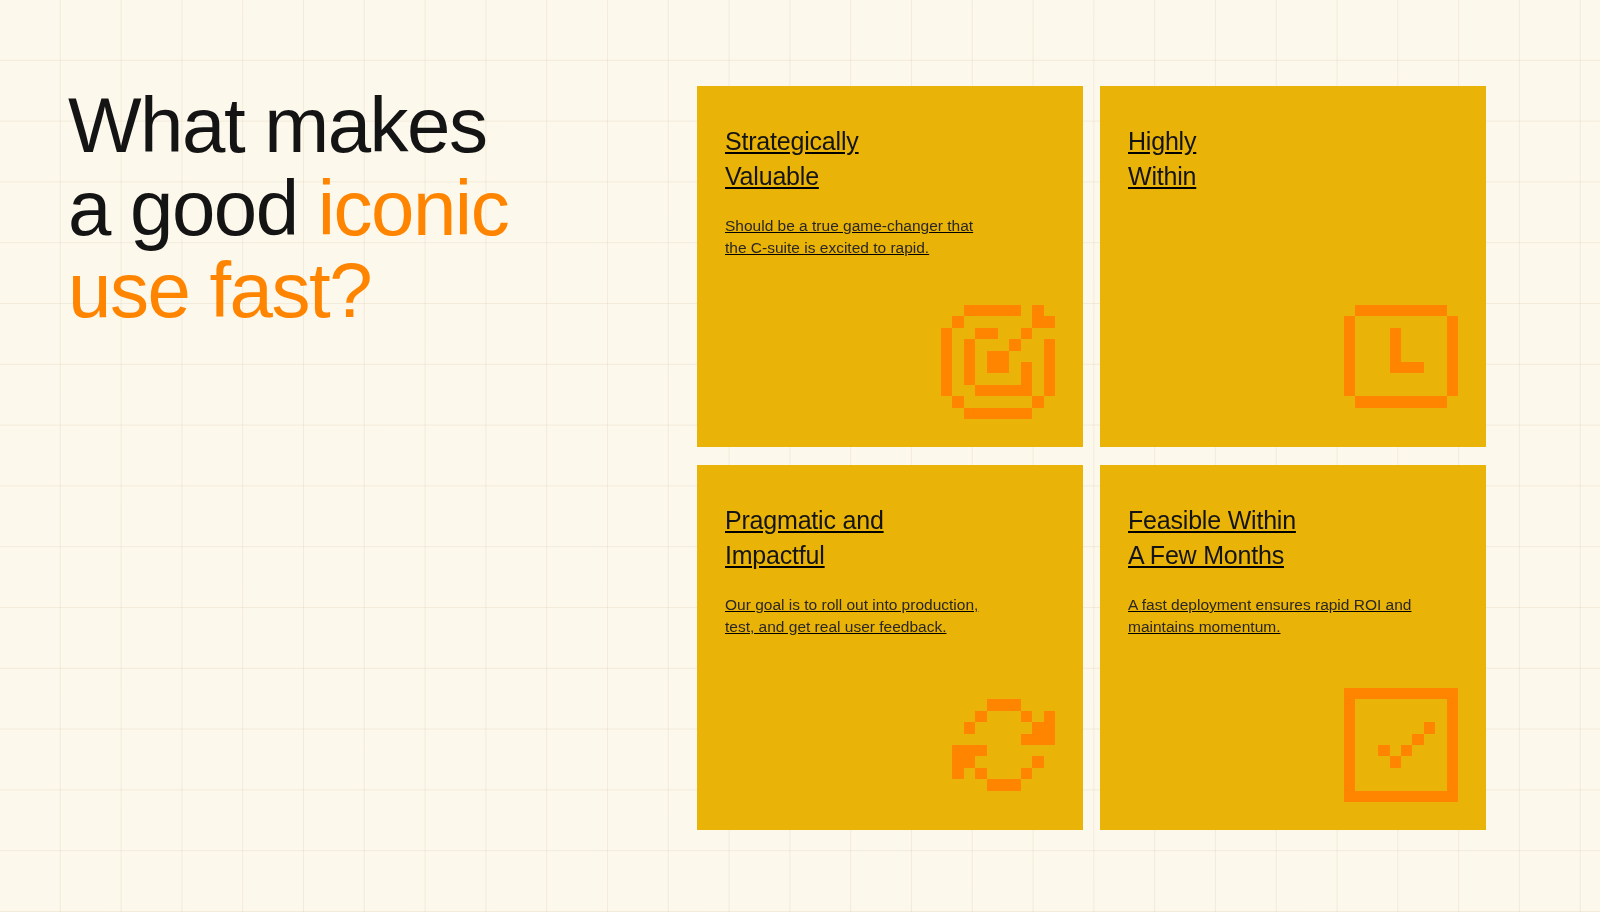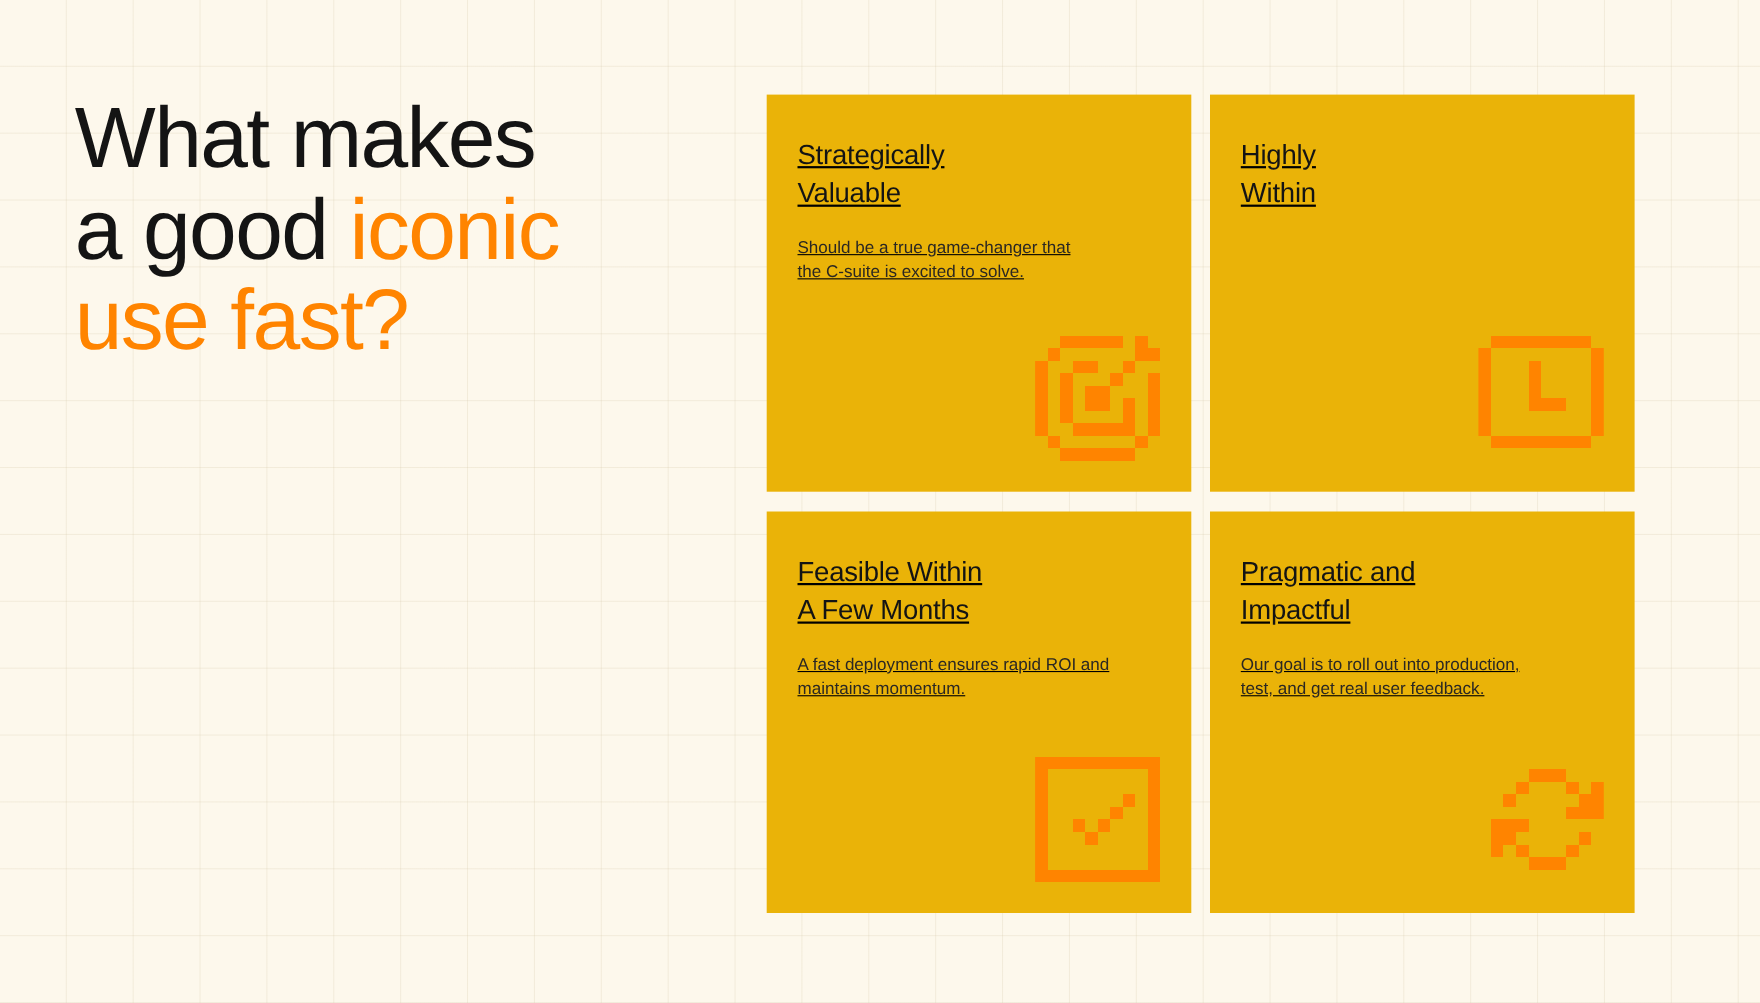--- a/index.html
+++ b/index.html
@@ -82,21 +82,21 @@
   <span class="ln"><span>a good </span><span class="accent">iconic</span></span>
   <span class="ln accent">use fast?</span>
 </div>
 
 <div class="grid">
 
   <div class="card">
     <div class="card-title">Strategically
 Valuable</div>
     <div class="card-desc">Should be a true game-changer that
-the C-suite is excited to solve.</div>
+the C-suite is excited to rapid.</div>
     <div class="icon-wrap">
       <svg viewBox="0 0 10 10" shape-rendering="crispEdges" aria-hidden="true">
         <g fill="#ff8400">
           <rect x="2" y="0" width="5" height="1"></rect>
           <rect x="8" y="0" width="1" height="1"></rect>
           <rect x="1" y="1" width="1" height="1"></rect>
           <rect x="8" y="1" width="2" height="1"></rect>
           <rect x="0" y="2" width="1" height="1"></rect>
           <rect x="3" y="2" width="2" height="1"></rect>
           <rect x="7" y="2" width="1" height="1"></rect>
@@ -139,42 +139,20 @@
           <rect x="9" y="1" width="1" height="7"></rect>
           <rect x="1" y="8" width="8" height="1"></rect>
           <rect x="4" y="2" width="1" height="4"></rect>
           <rect x="4" y="5" width="3" height="1"></rect>
         </g>
       </svg>
     </div>
   </div>
 
   <div class="card">
-    <div class="card-title">Feasible Within
-A Few Months</div>
-    <div class="card-desc">A fast deployment ensures rapid ROI and
-maintains momentum.</div>
-    <div class="icon-wrap">
-      <svg viewBox="0 0 10 10" shape-rendering="crispEdges" aria-hidden="true">
-        <g fill="#ff8400">
-          <rect x="0" y="0" width="10" height="1"></rect>
-          <rect x="0" y="9" width="10" height="1"></rect>
-          <rect x="0" y="1" width="1" height="8"></rect>
-          <rect x="9" y="1" width="1" height="8"></rect>
-          <rect x="7" y="3" width="1" height="1"></rect>
-          <rect x="6" y="4" width="1" height="1"></rect>
-          <rect x="3" y="5" width="1" height="1"></rect>
-          <rect x="5" y="5" width="1" height="1"></rect>
-          <rect x="4" y="6" width="1" height="1"></rect>
-        </g>
-      </svg>
-    </div>
-  </div>
-
-  <div class="card">
     <div class="card-title">Pragmatic and
 Impactful</div>
     <div class="card-desc">Our goal is to roll out into production,
 test, and get real user feedback.</div>
     <div class="icon-wrap">
       <svg viewBox="0 0 10 10" shape-rendering="crispEdges" aria-hidden="true">
         <g fill="#ff8400">
           <rect x="4" y="1" width="3" height="1"></rect>
           <rect x="3" y="2" width="1" height="1"></rect>
           <rect x="7" y="2" width="1" height="1"></rect>
@@ -187,13 +165,35 @@
           <rect x="8" y="6" width="1" height="1"></rect>
           <rect x="1" y="7" width="1" height="1"></rect>
           <rect x="3" y="7" width="1" height="1"></rect>
           <rect x="7" y="7" width="1" height="1"></rect>
           <rect x="4" y="8" width="3" height="1"></rect>
         </g>
       </svg>
     </div>
   </div>
 
+  <div class="card">
+    <div class="card-title">Feasible Within
+A Few Months</div>
+    <div class="card-desc">A fast deployment ensures rapid ROI and
+maintains momentum.</div>
+    <div class="icon-wrap">
+      <svg viewBox="0 0 10 10" shape-rendering="crispEdges" aria-hidden="true">
+        <g fill="#ff8400">
+          <rect x="0" y="0" width="10" height="1"></rect>
+          <rect x="0" y="9" width="10" height="1"></rect>
+          <rect x="0" y="1" width="1" height="8"></rect>
+          <rect x="9" y="1" width="1" height="8"></rect>
+          <rect x="7" y="3" width="1" height="1"></rect>
+          <rect x="6" y="4" width="1" height="1"></rect>
+          <rect x="3" y="5" width="1" height="1"></rect>
+          <rect x="5" y="5" width="1" height="1"></rect>
+          <rect x="4" y="6" width="1" height="1"></rect>
+        </g>
+      </svg>
+    </div>
+  </div>
+
 </div>
 
 </body></html>

